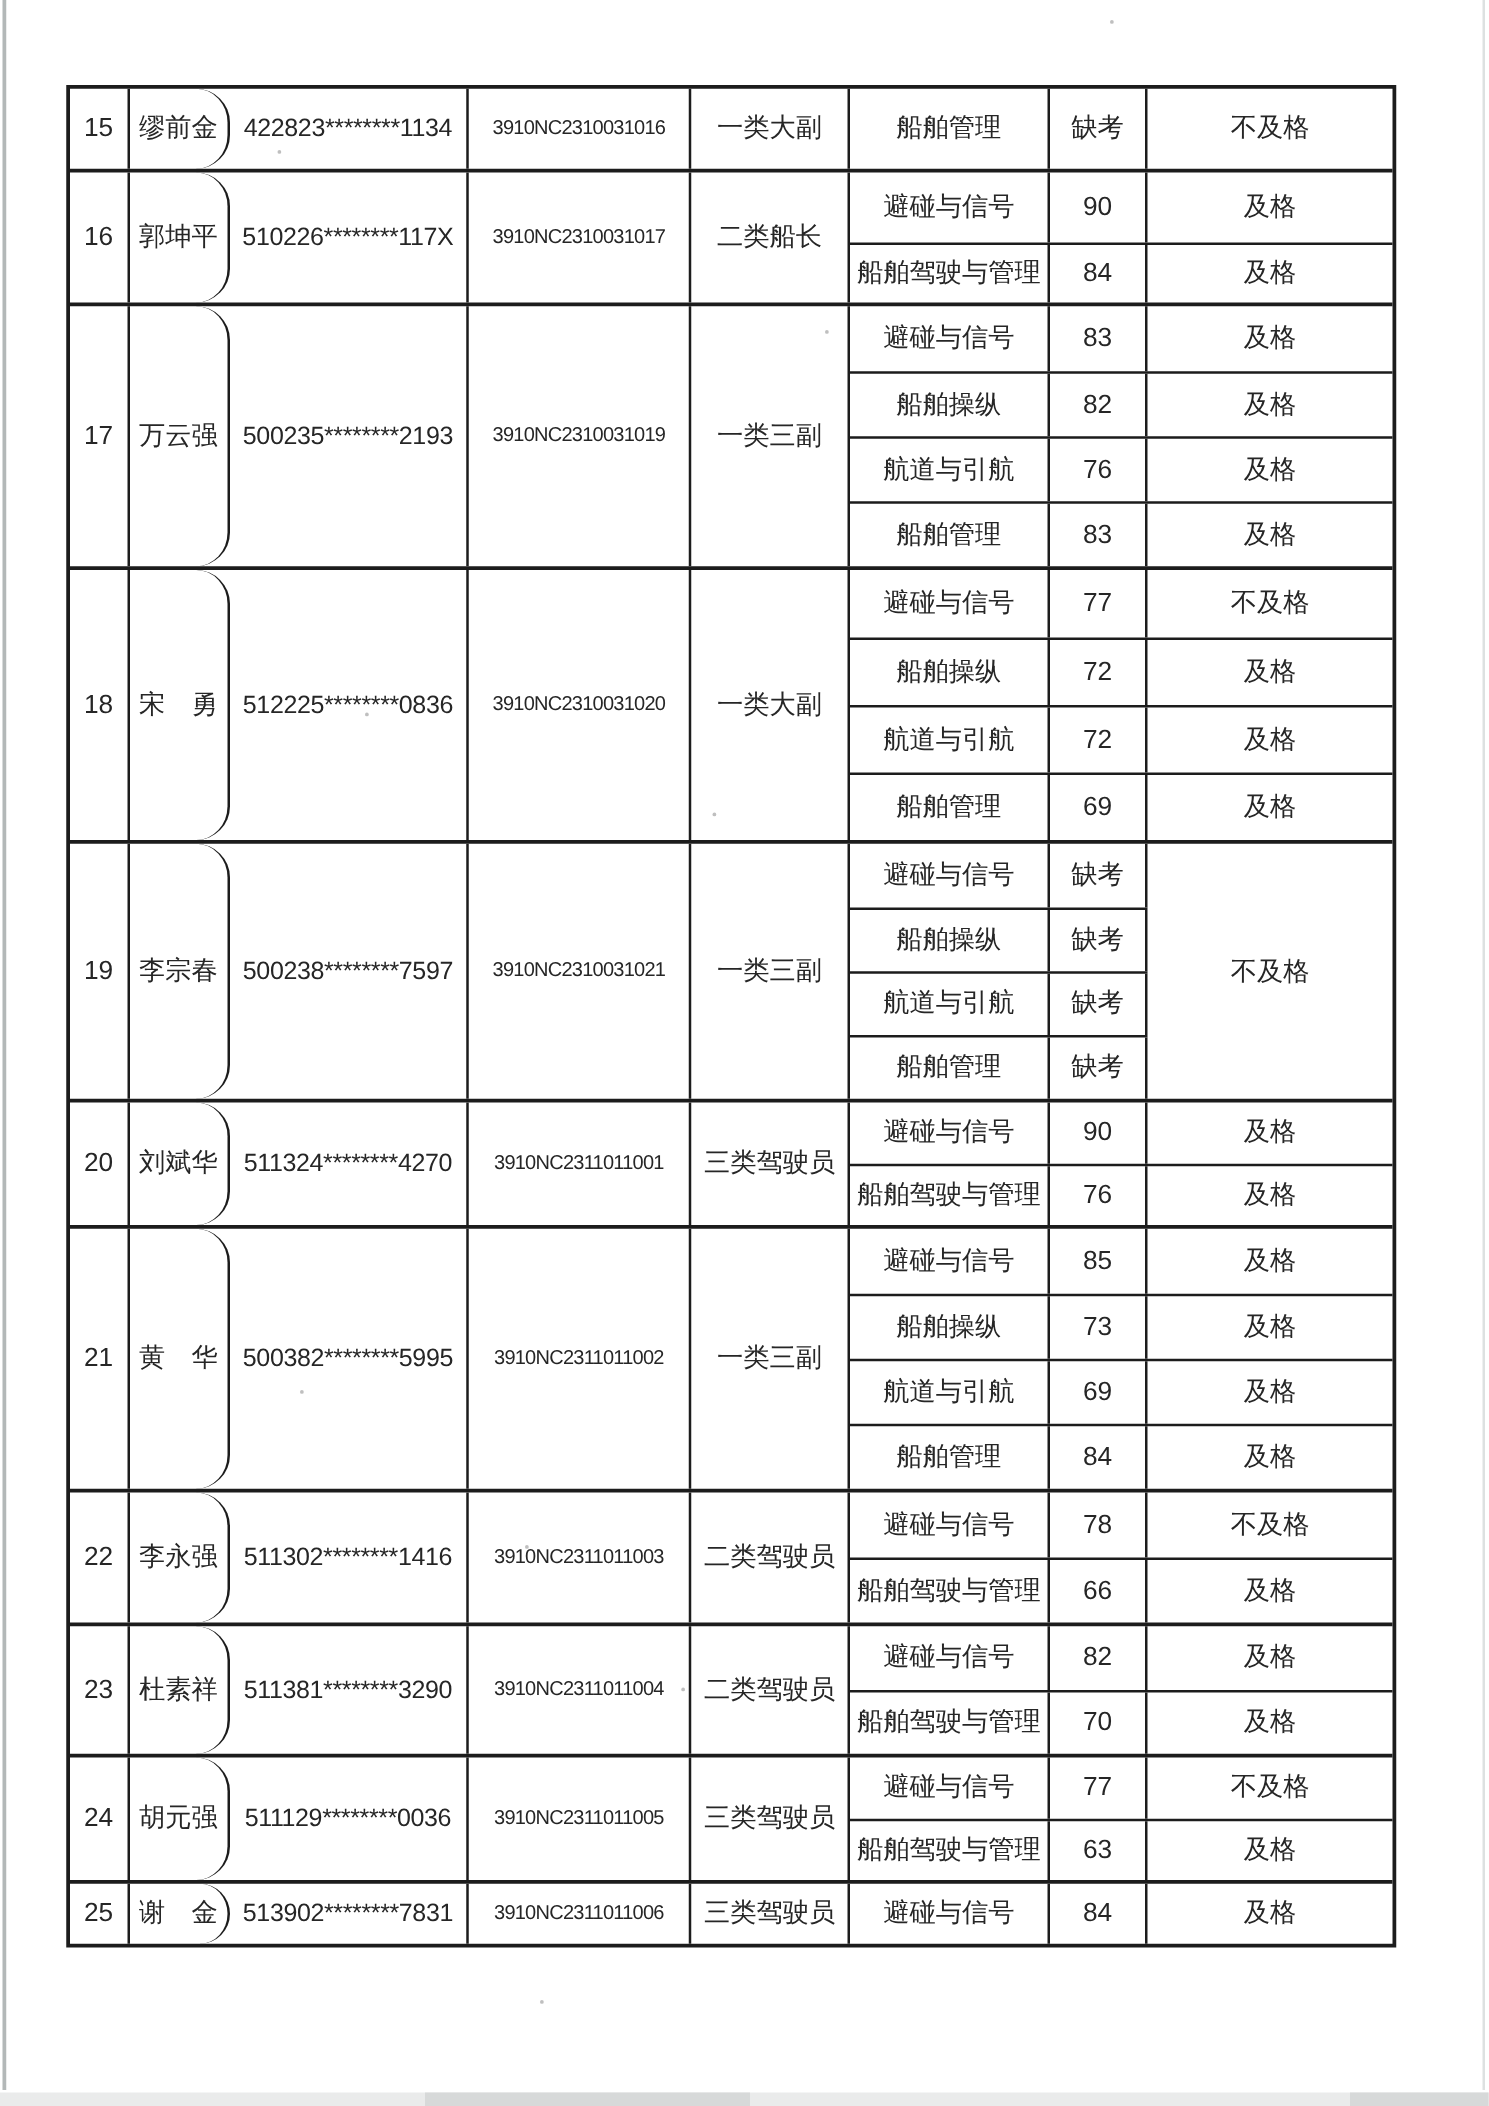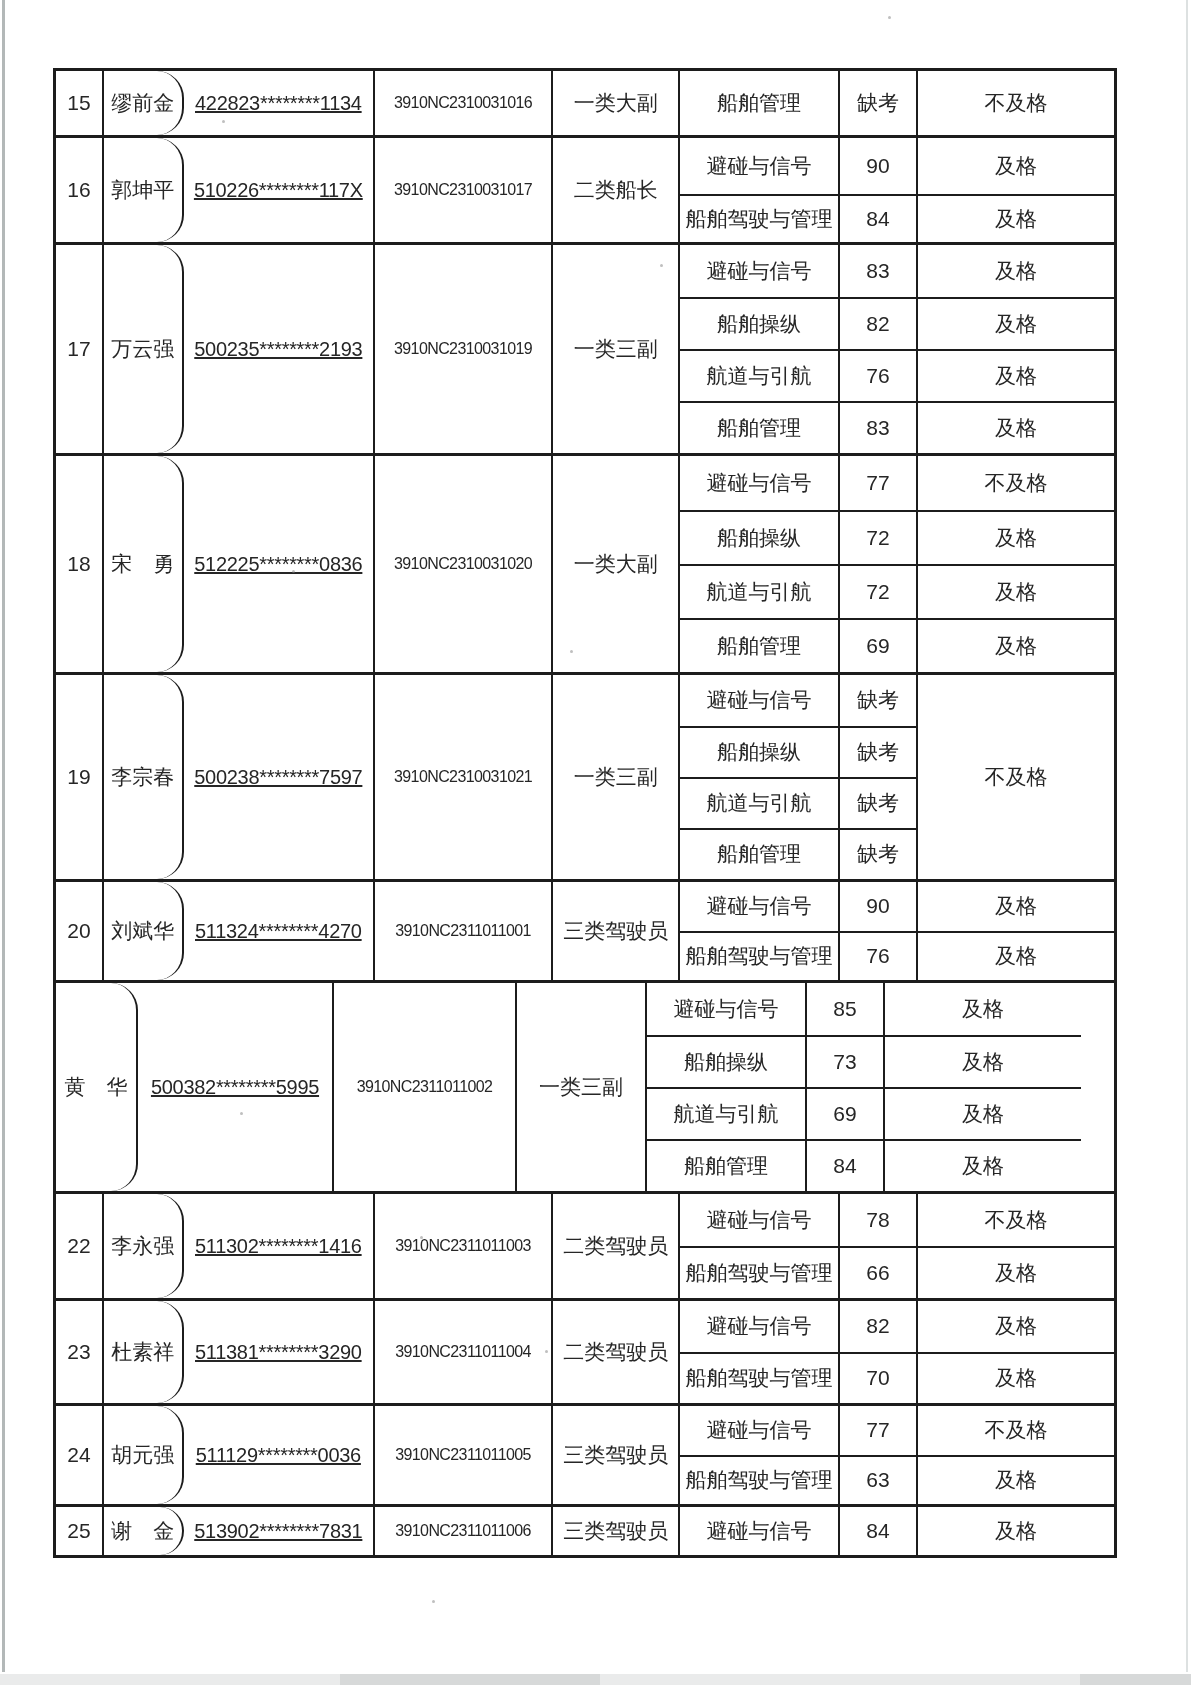--- a/index.html
+++ b/index.html
@@ -35,21 +35,21 @@
     box-sizing:border-box;
     display:flex;align-items:center;justify-content:center;
     text-align:center;
     border-right:2px solid var(--line);
     font-size:21px;
     line-height:1.25;
     white-space:nowrap;
   }
   .c1{width:49px;}
   .c2{width:82px;border-radius:27px;}
-  .c3{width:196px;font-size:20px;letter-spacing:-0.3px;text-decoration:underline;}
+  .c3{width:196px;font-size:20px;letter-spacing:-0.3px;}
   .c4{width:183px;font-size:16px;letter-spacing:-0.6px;}
   .c5{width:130px;}
   .c6{width:160px;font-size:21px;}
   .c7{width:78px;}
   .c8{width:196px;border-right:none;}
   .subcol{display:flex;flex-direction:column;}
   .sub{display:flex;box-sizing:border-box;}
   .sub + .sub{border-top:2px solid var(--line);}
   .sub .cell{height:100%;}
   .subwrap{display:flex;}
@@ -202,20 +202,21 @@
       </div>
       <div class="sub" style="height:49px">
         <div class="cell c6">船舶驾驶与管理</div>
         <div class="cell c7">76</div>
         <div class="cell c8">及格</div>
       </div>
     </div>
   </div>
 
   <div class="person-row">
+    <div class="cell c1">21</div>
     <div class="cell c2">黄　华</div>
     <div class="cell c3">500382********5995</div>
     <div class="cell c4">3910NC2311011002</div>
     <div class="cell c5">一类三副</div>
     <div class="subcol">
       <div class="sub" style="height:52px">
         <div class="cell c6">避碰与信号</div>
         <div class="cell c7">85</div>
         <div class="cell c8">及格</div>
       </div>

